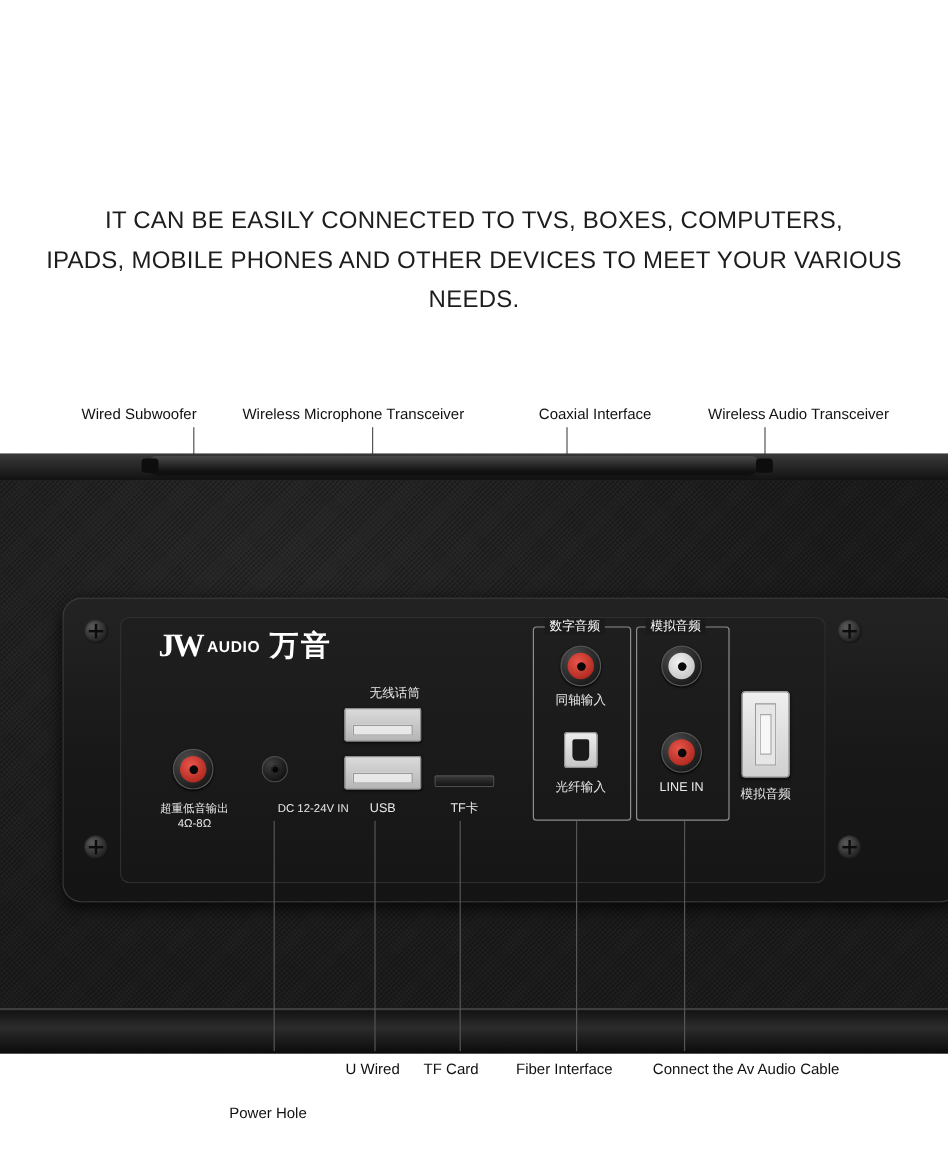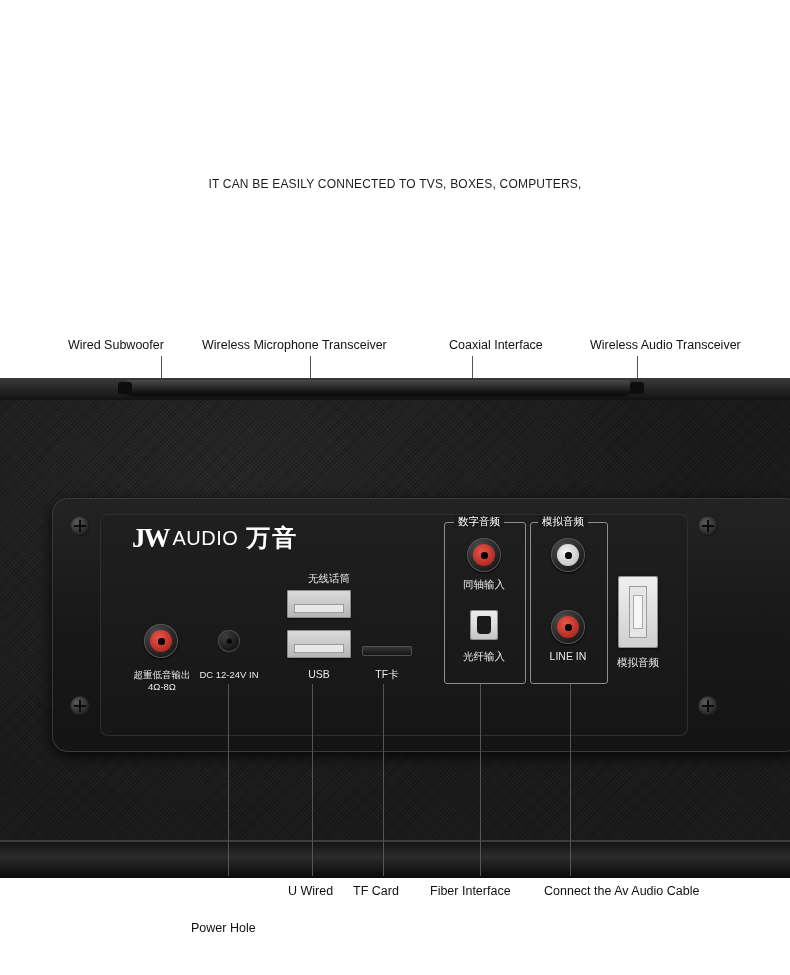--- a/index.html
+++ b/index.html
@@ -30,21 +30,21 @@
     color: #111;
   }
   .headline .line2 { display: block; }
 
   .subline {
     position: absolute;
     top: 168px;
     left: 0;
     width: 790px;
     text-align: center;
-    font-size: 12px;
+    font-size: 20px;
     line-height: 33px;
     color: #1d1d1d;
     letter-spacing: 0.2px;
   }
   .subline span { display: block; }
 
   
   .callout-top {
     position: absolute;
     font-size: 12.5px;
@@ -190,24 +190,24 @@
     gap: 3px;
   }
   .brand .mark {
     font-size: 27px;
     color: #ffffff;
     font-weight: 700;
     font-family: "Liberation Serif", serif;
     letter-spacing: -2px;
   }
   .brand .audio {
-    font-size: 20px;
+    font-size: 13px;
     color: #ffffff;
     letter-spacing: 0.5px;
-    font-weight: 400;
+    font-weight: 700;
     margin-left: 1px;
   }
   .brand .cn {
     font-size: 24px;
     color: #ffffff;
     font-weight: 700;
     margin-left: 5px;
     letter-spacing: 2px;
   }
 
@@ -367,20 +367,21 @@
   }
 </style>
 </head>
 <body>
 
 <div class="headline">
 </div>
 
 <div class="subline">
   <span>IT CAN BE EASILY CONNECTED TO TVS, BOXES, COMPUTERS,</span>
+  <span>IPADS, MOBILE PHONES AND OTHER DEVICES TO MEET YOUR VARIOUS NEEDS.</span>
 </div>
 
 <div class="callout-top" style="left:68px; top:338px;">Wired Subwoofer</div>
 <div class="callout-top" style="left:202px; top:338px;">Wireless Microphone Transceiver</div>
 <div class="callout-top" style="left:449px; top:338px;">Coaxial Interface</div>
 <div class="callout-top" style="left:590px; top:338px;">Wireless Audio Transceiver</div>
 
 <div class="leader" style="left:161px; top:356px; height:290px;"></div>
 <div class="leader" style="left:310px; top:356px; height:222px;"></div>
 <div class="leader" style="left:472px; top:356px; height:198px;"></div>
@@ -414,21 +415,21 @@
     <div class="ring red">
       <div class="pin"></div>
     </div>
   </div>
   <div class="port-label small" style="left:62px; top:170px; width:96px;">超重低音输出</div>
   <div class="port-label small" style="left:62px; top:182px; width:96px;">4Ω-8Ω</div>
 
   <div class="dc-jack" style="left:166px; top:132px;">
     <div class="pin"></div>
   </div>
-  <div class="port-label small" style="left:130px; top:170px; width:94px;">DC 12-24V IN</div>
+  <div class="port-label small" style="left:130px; top:170px; width:94px;padding-left:32px;">DC 12-24V IN</div>
 
   <div class="port-label" style="left:222px; top:74px; width:110px;">无线话筒</div>
 
   <div class="usb" style="left:235px; top:92px;">
     <div class="tongue"></div>
   </div>
   <div class="usb" style="left:235px; top:132px;">
     <div class="tongue"></div>
   </div>
   <div class="port-label" style="left:235px; top:170px; width:64px;">USB</div>

